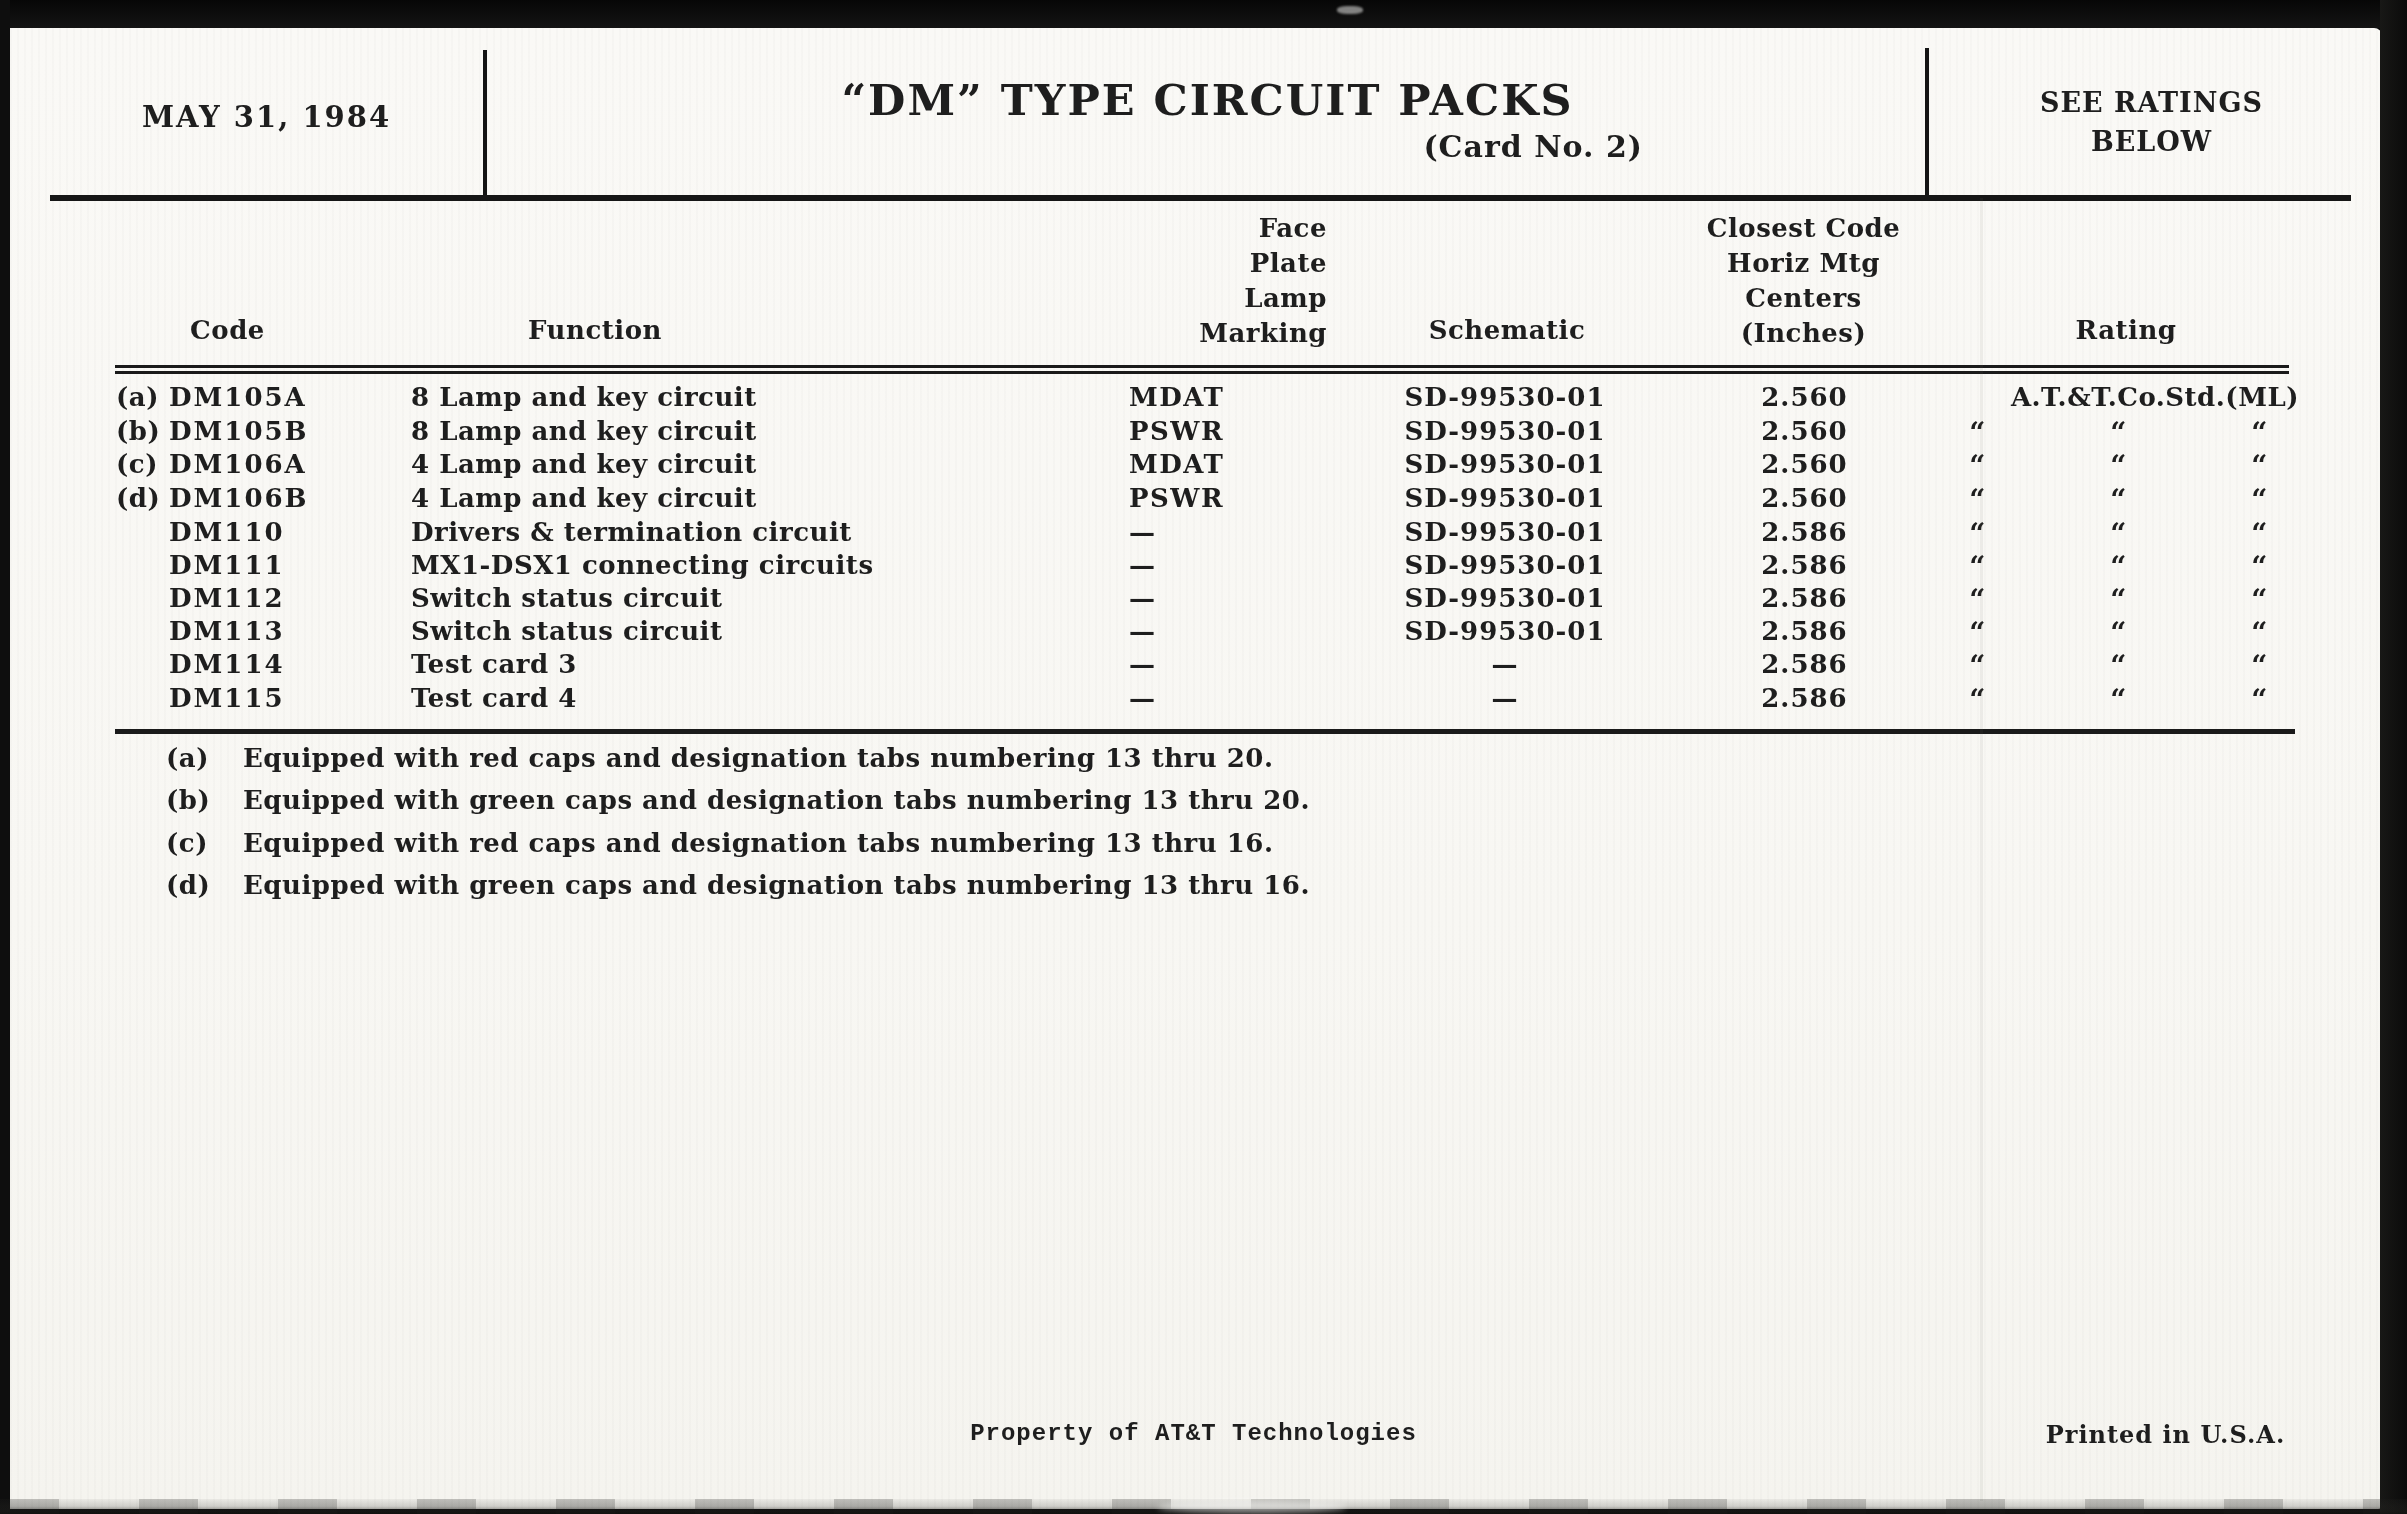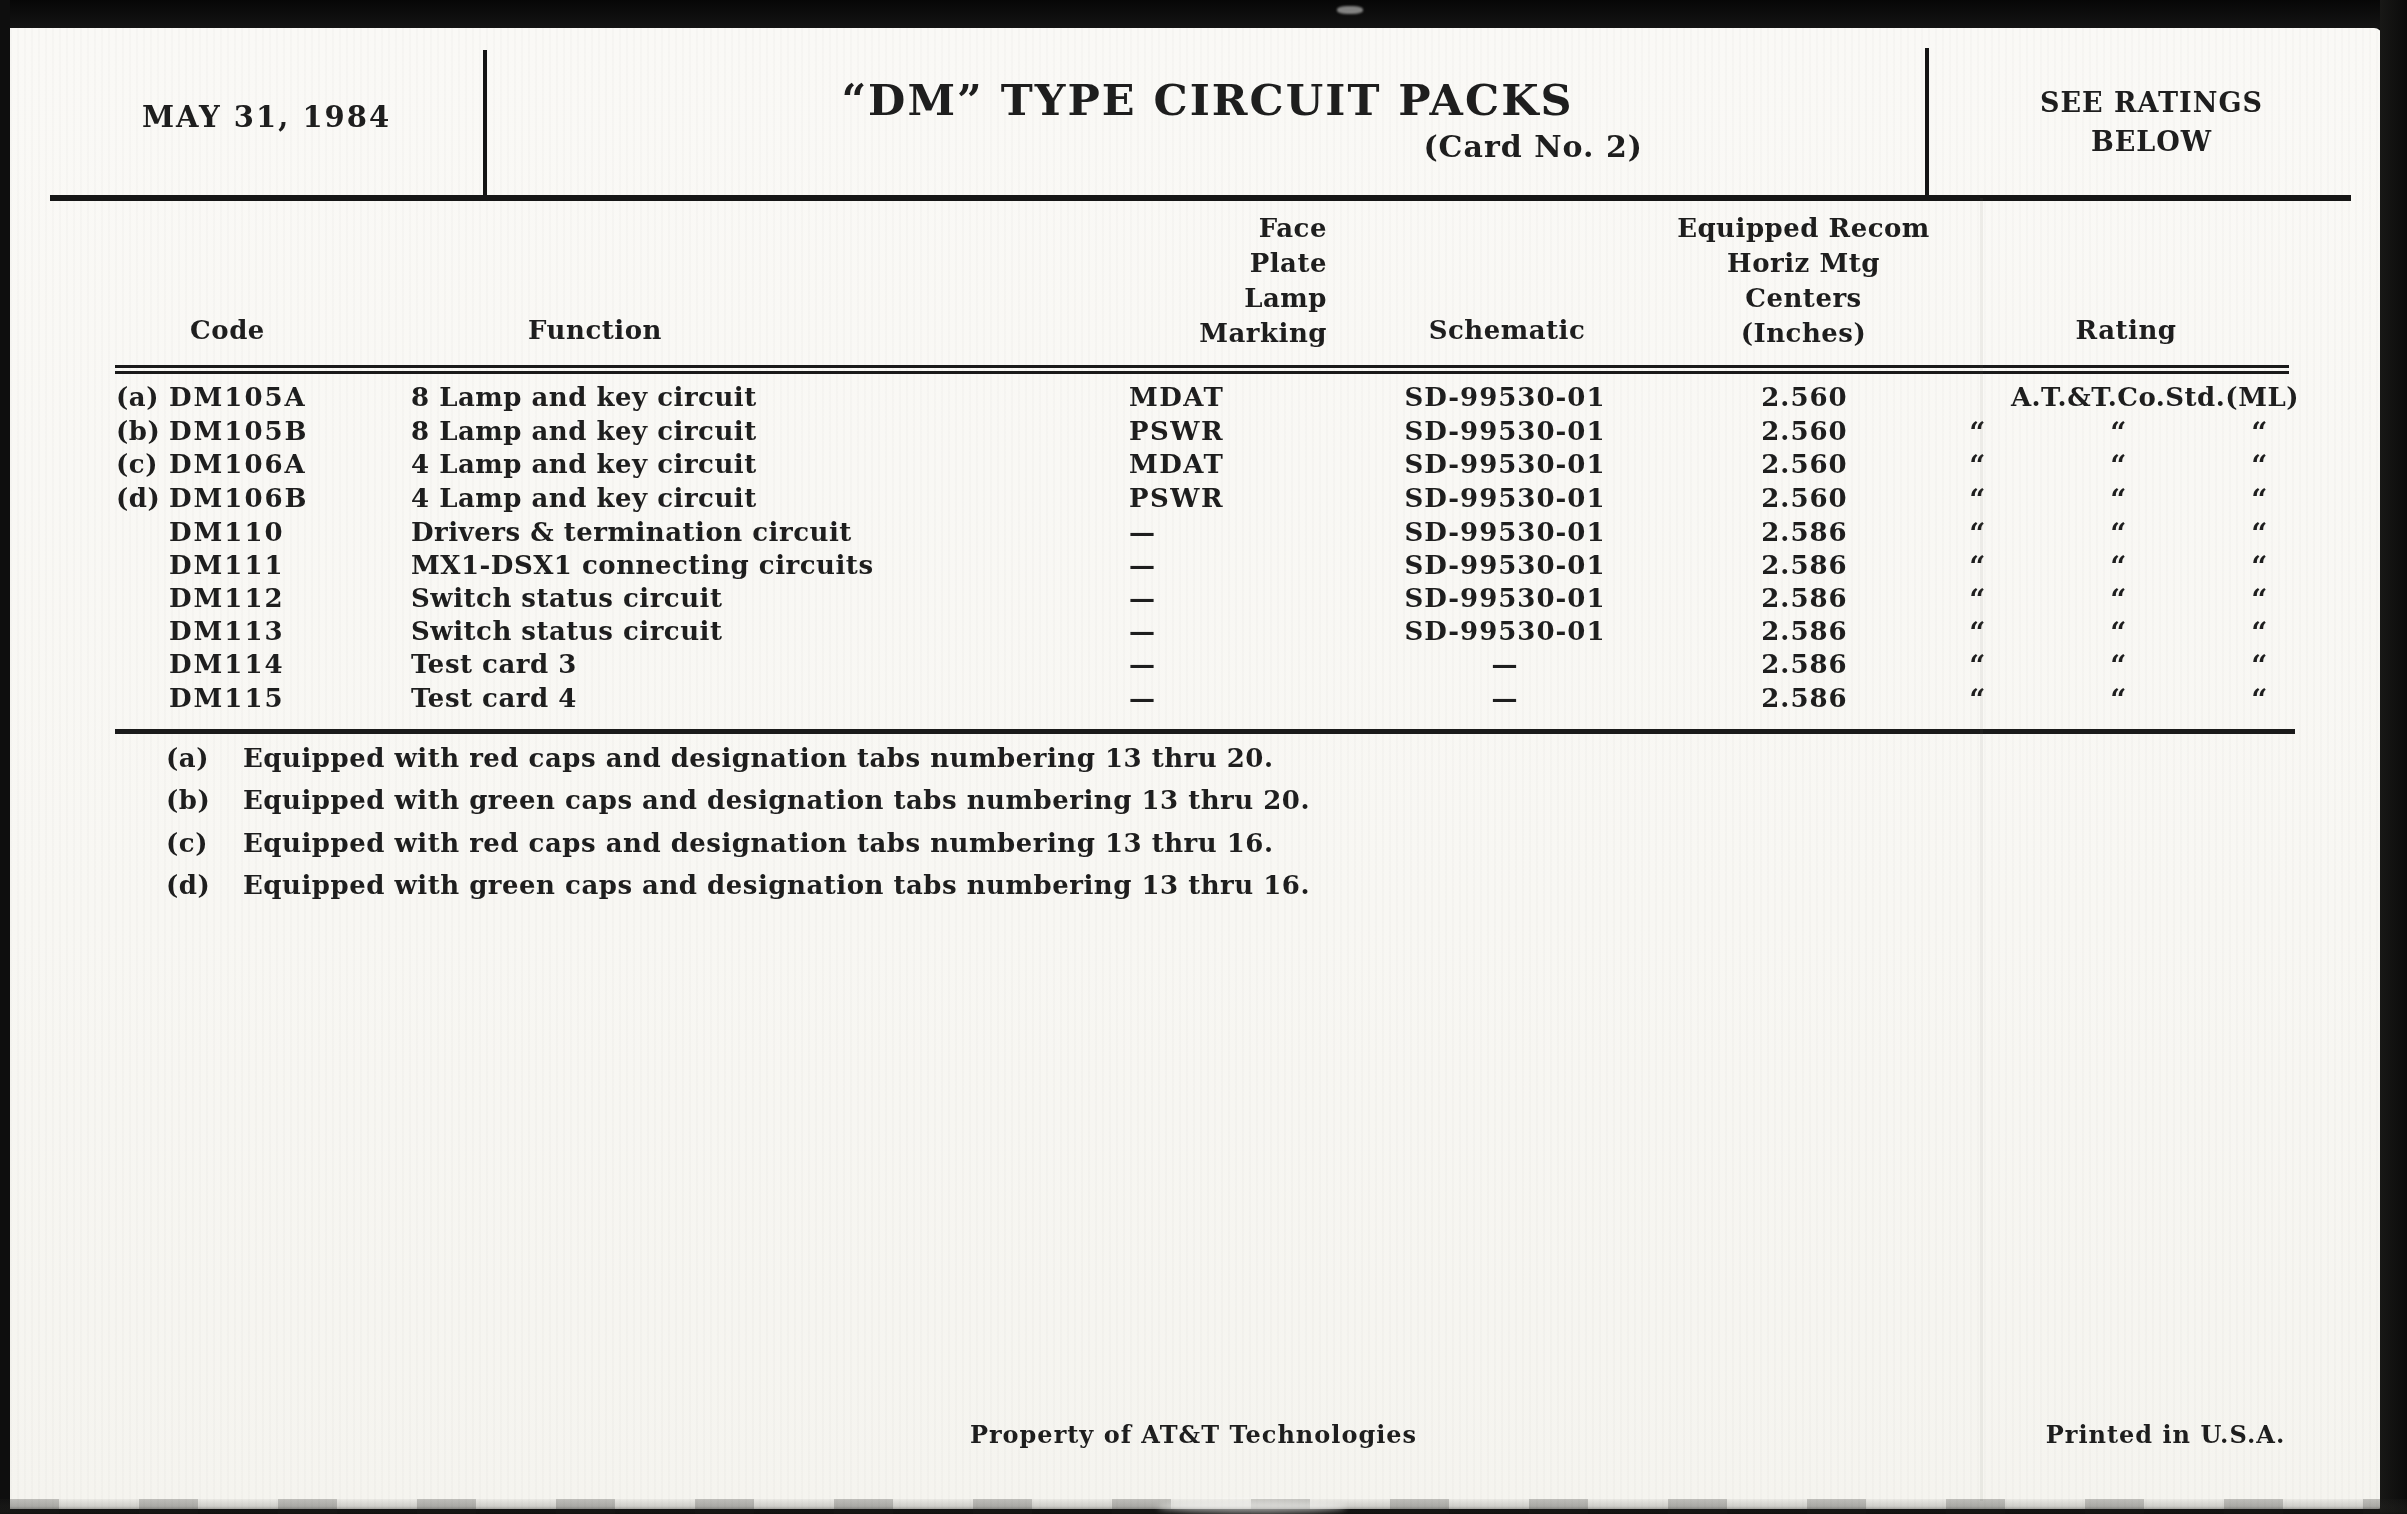--- a/index.html
+++ b/index.html
@@ -74,21 +74,21 @@
   .d1{left:1934px;}
   .d2{left:2075px;}
   .d3{left:2216px;}
 
   
   .footnote{position:absolute;left:0;width:2408px;height:40px;font-size:26px;letter-spacing:0.5px;}
   .fn-marker{position:absolute;left:166px;}
   .fn-text{position:absolute;left:243px;}
 
   
-  .footer-left{left:939px;top:1420px;width:509px;font-size:24px;letter-spacing:1px;text-align:center;}
+  .footer-left{left:939px;top:1420px;width:509px;font-size:24px;letter-spacing:1px;text-align:center;font-family:Liberation Mono, monospace;}
   .footer-right{left:2022px;top:1420px;width:287px;font-size:24px;letter-spacing:1px;text-align:center;}
 </style>
 </head>
 <body>
 
 <div class="scan">
   <div class="page"></div>
 
   <div class="txt date">MAY 31, 1984</div>
   <div class="vrule vrule-1"></div>
@@ -104,21 +104,21 @@
   <div class="txt colhead ch-code">Code</div>
   <div class="txt colhead ch-function">Function</div>
   <div class="txt colhead ch-marking">
     <div>Face</div>
     <div>Plate</div>
     <div>Lamp</div>
     <div>Marking</div>
   </div>
   <div class="txt colhead ch-schematic">Schematic</div>
   <div class="txt colhead ch-centers">
-    <div>Equipped Recom</div>
+    <div>Closest Code</div>
     <div>Horiz Mtg</div>
     <div>Centers</div>
     <div>(Inches)</div>
   </div>
   <div class="txt colhead ch-rating">Rating</div>
 
   <div class="dbl-rule"></div>
 
   <div class="row" style="top:382px">
     <span class="cell c-prefix">(a)</span>

